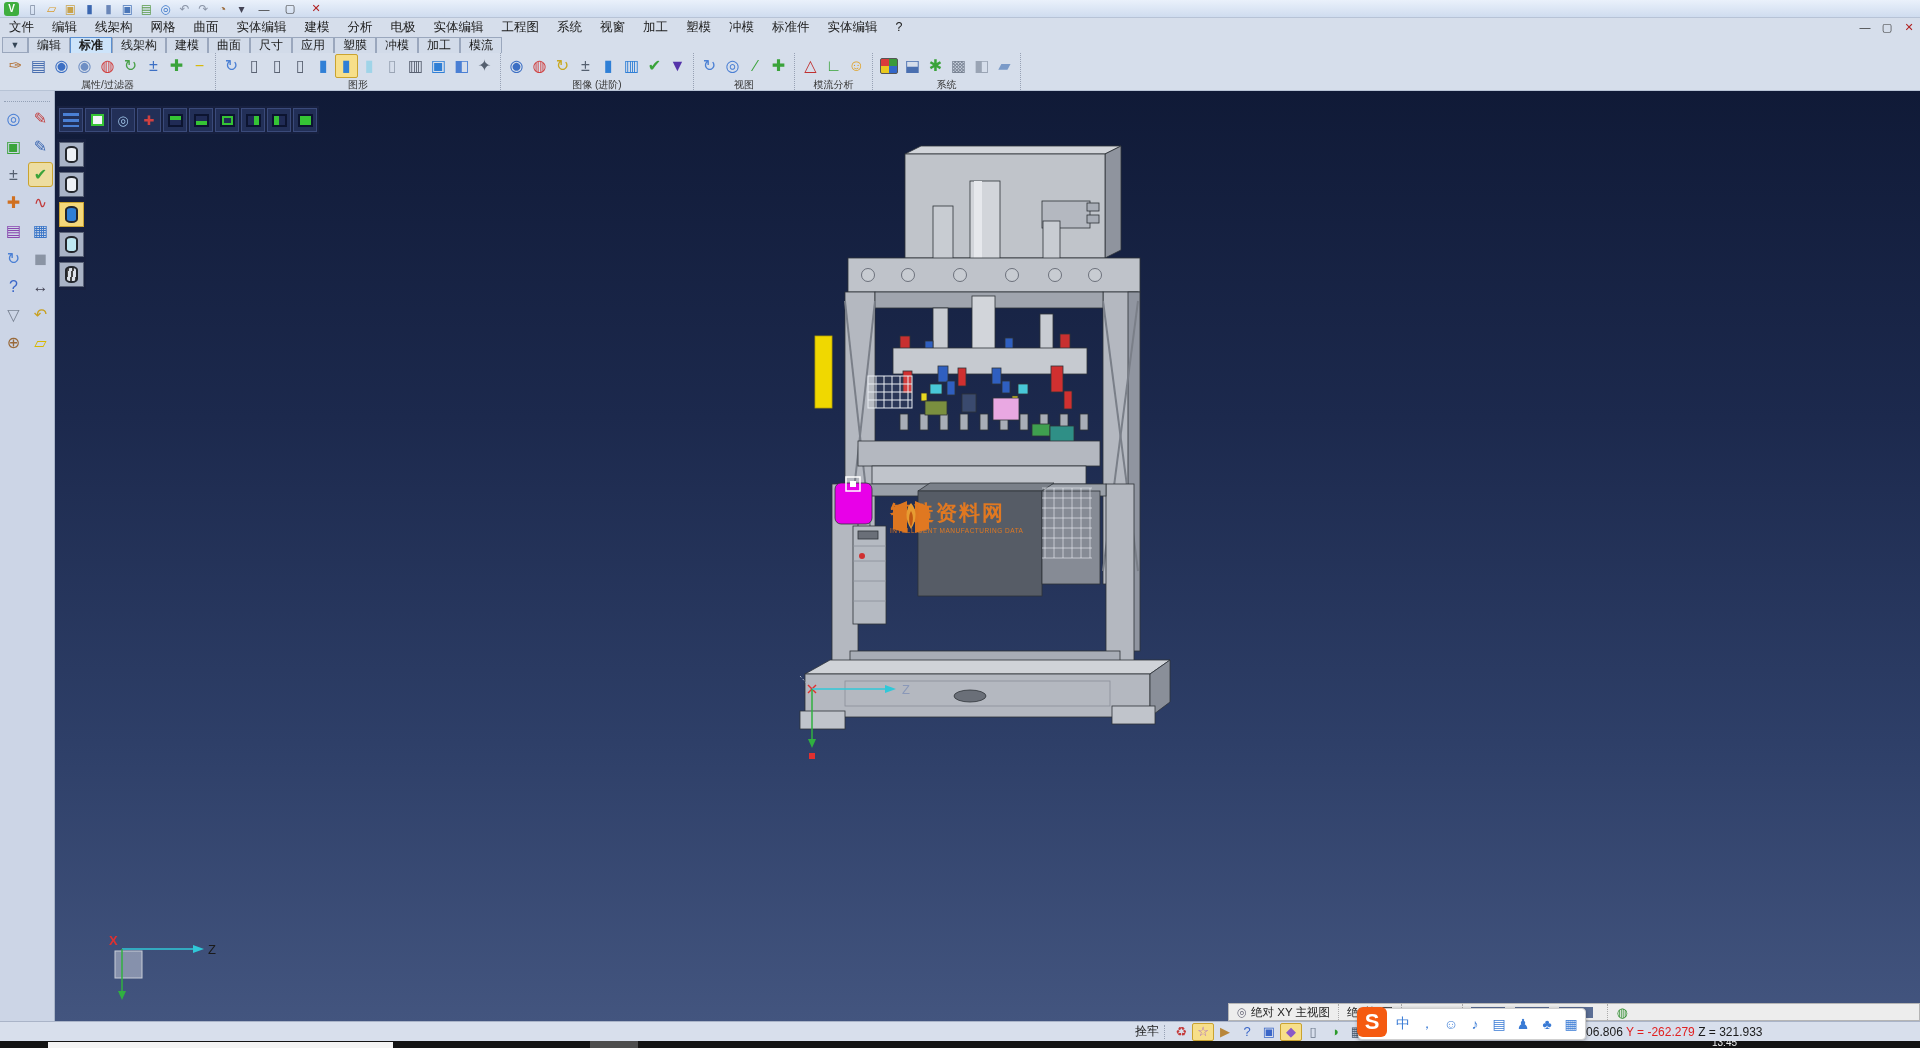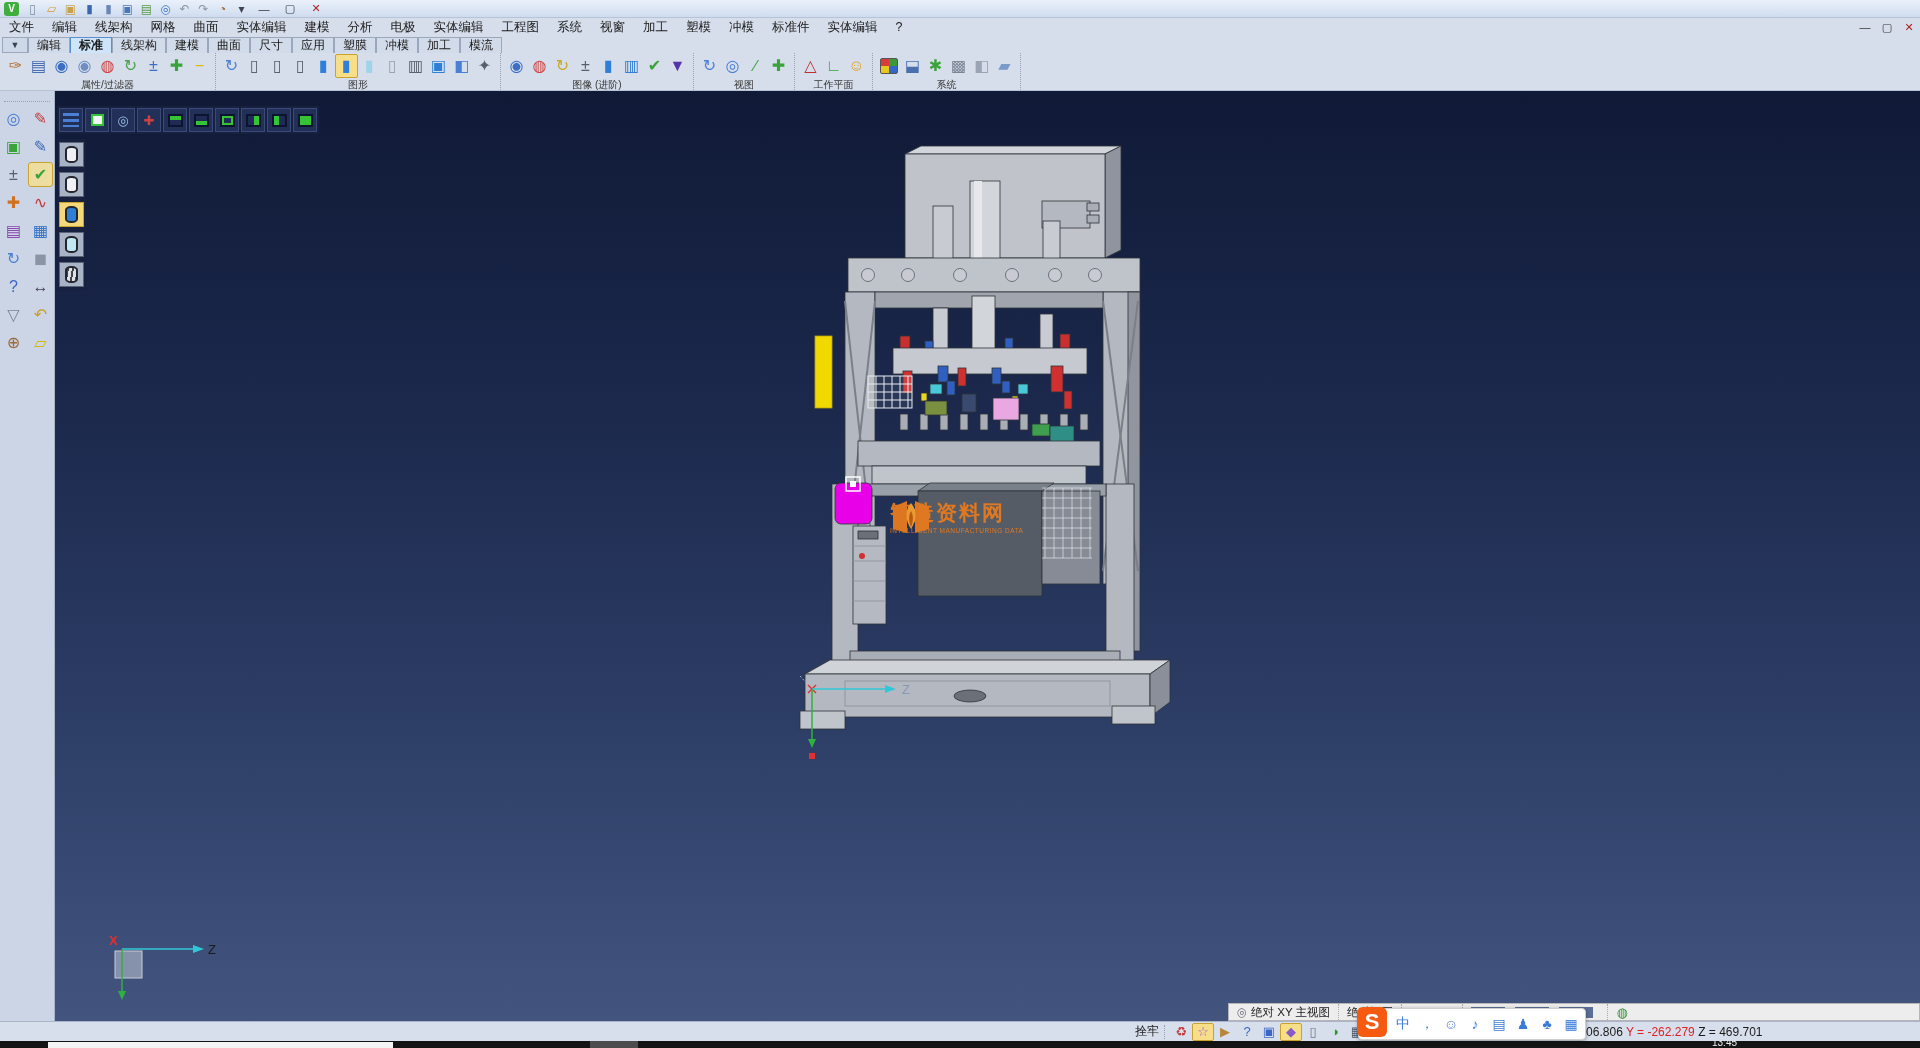--- a/index.html
+++ b/index.html
@@ -244,21 +244,21 @@
         </div>
       <div class="glabel">视图</div>
     </div>
     <div class="tbgroup">
       <div class="gicons">
 
       <span class="tbi" title="workplane-xyz-icon" style="color: rgb(192, 48, 48);">△</span>
           <span class="tbi" title="workplane-align-icon" style="color: rgb(58, 163, 58);">∟</span>
           <span class="tbi" title="workplane-user-icon" style="color: rgb(224, 160, 32);">☺</span>
         </div>
-      <div class="glabel">工作平面</div>
+      <div class="glabel">模流分析</div>
     </div>
     <div class="tbgroup">
       <div class="gicons">
 
       <span class="tbi quad" title="system-windows-icon" style="color: rgb(51, 51, 51);"></span>
           <span class="tbi" title="system-monitor-icon" style="color: rgb(74, 111, 176);">⬓</span>
           <span class="tbi" title="system-settings-icon" style="color: rgb(58, 163, 58);">✱</span>
           <span class="tbi" title="system-grid-icon" style="color: rgb(122, 132, 148);">▩</span>
           <span class="tbi" title="system-capture-icon" style="color: rgb(154, 164, 180);">◧</span>
           <span class="tbi" title="system-slab-icon" style="color: rgb(122, 154, 200);">▰</span>
@@ -559,21 +559,21 @@
         <span class="sti" title="window-grid-icon" style="color: rgb(68, 85, 106);">▦</span>
       </div>
     <span class="st-sep"></span>
     <span>ES: 1.00 PS: 1.00</span>
     <span class="st-sep"></span>
     <span>单位: 毫米</span>
     <span class="st-sep"></span>
     <span class="coords">
       <span>X = 0606.806</span>
       <span class="neg">Y = -262.279</span>
-      <span>Z = 469.701</span>
+      <span>Z = 321.933</span>
     </span>
   </div>
 
   <div class="sogou">
     <span class="slogo">S</span>
     <div style="display:flex">
 
     <span class="sic" title="ime-language-toggle-icon">中</span>
         <span class="sic" title="ime-punctuation-icon">，</span>
         <span class="sic" title="ime-emoji-icon">☺</span>

